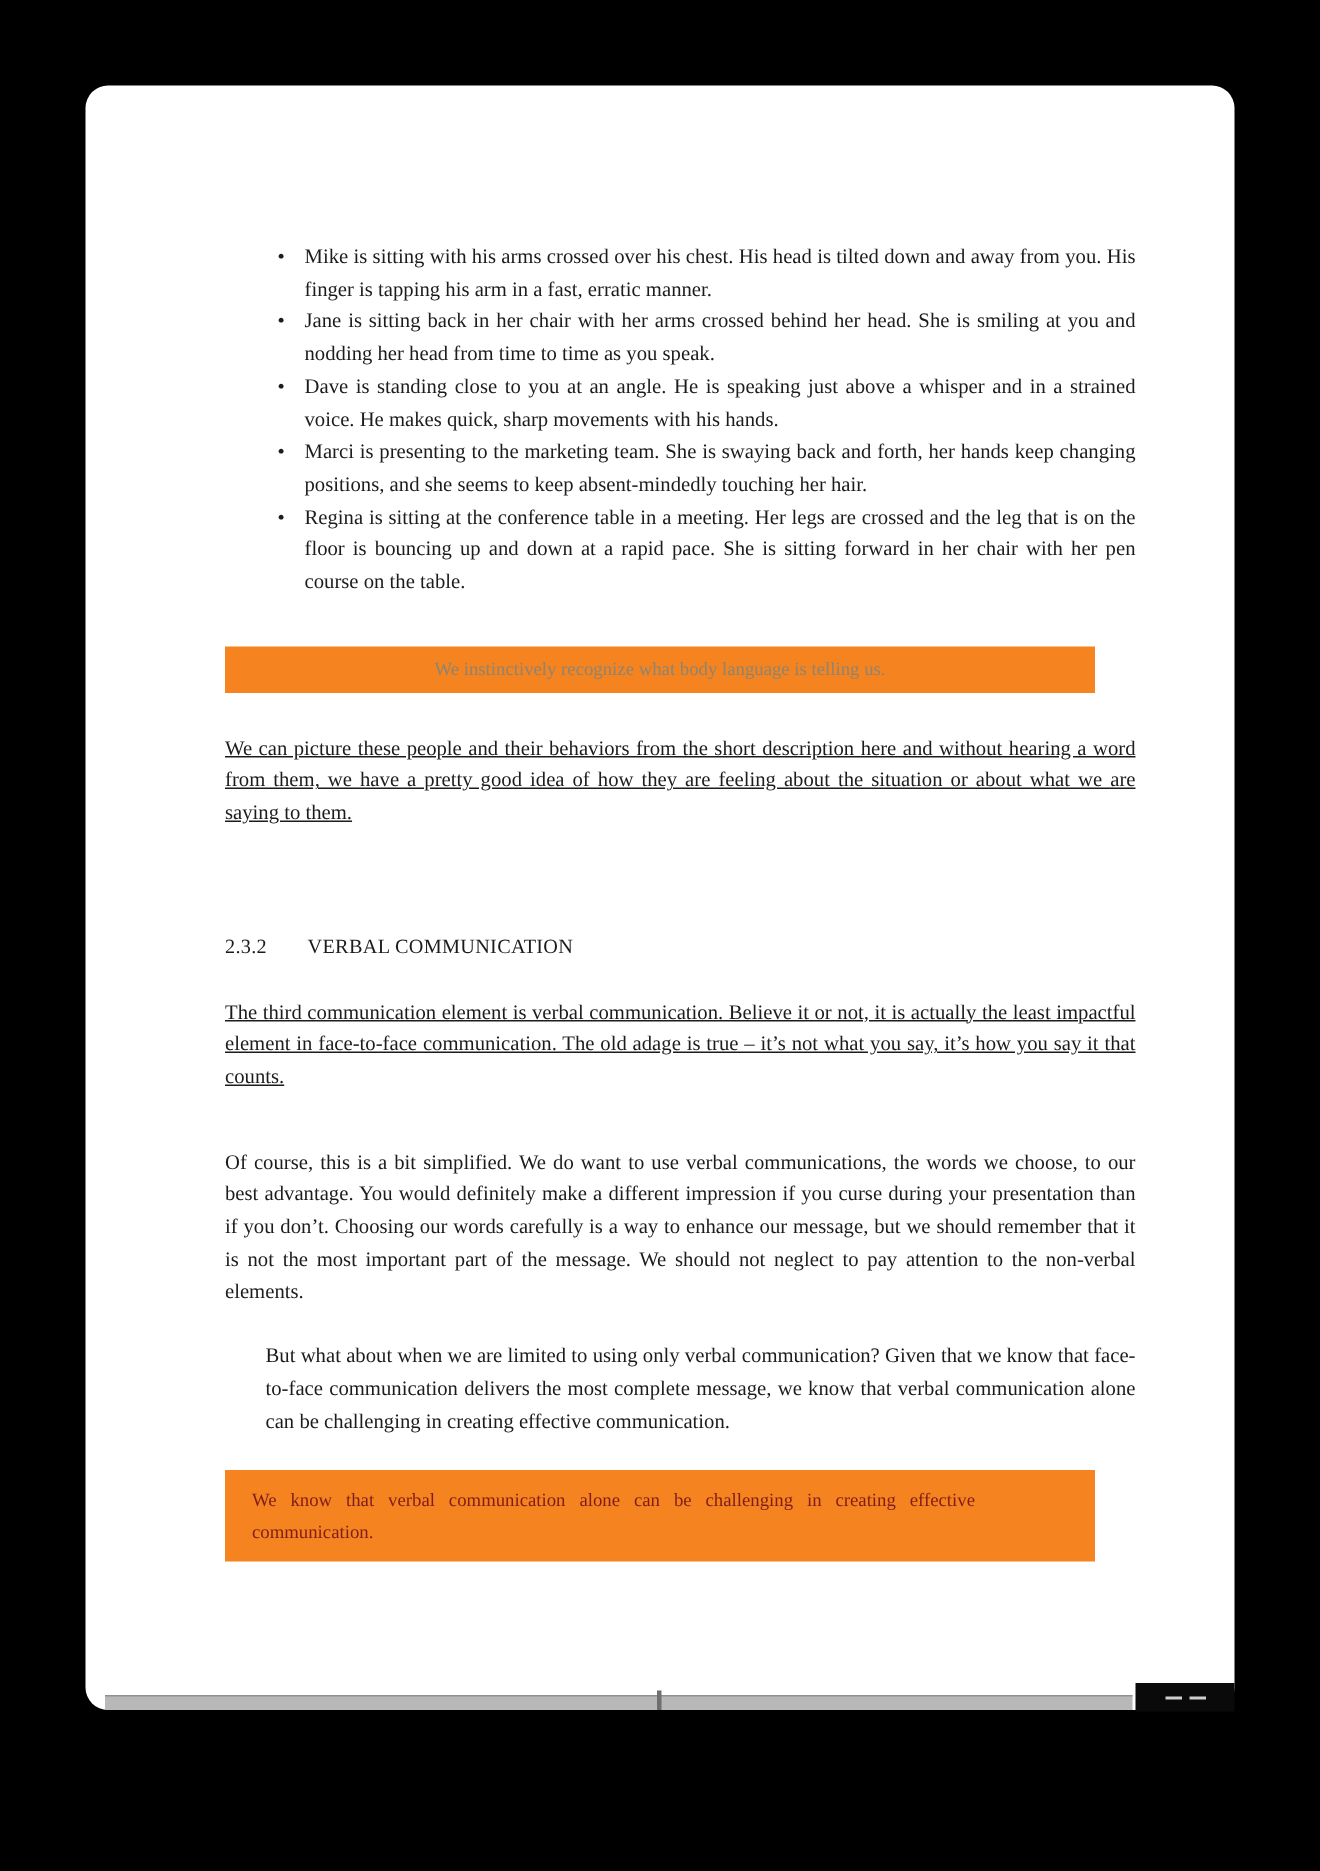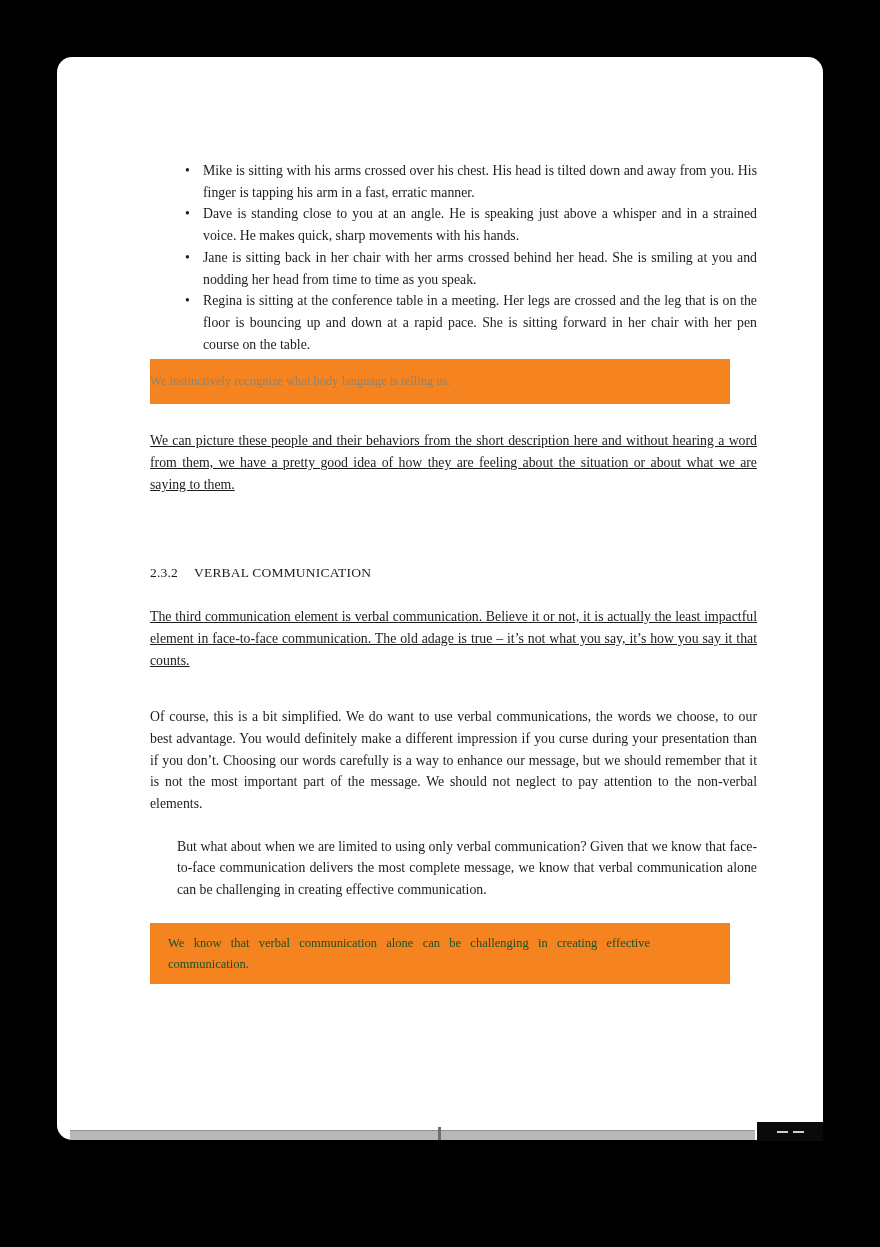--- a/index.html
+++ b/index.html
@@ -42,41 +42,41 @@
     position: absolute;
     left: 0; top: 0;
   }
   .callout {
     width: 580px;
     box-sizing: border-box;
     font-size: 12.5px;
     line-height: 21px;
   }
   .callout-top {
-    margin-top: 4px;
-    height: 45px;
+    margin-top: 32px;
+    height: 31px;
     display: flex;
     align-items: center;
-    justify-content: flex-start;
+    justify-content: center;
     text-align: center;
   }
   .callout-bottom {
     margin-top: 22px;
     height: 61px;
     padding: 10px 80px 0 18px;
     text-align: justify;
   }
   .para-picture { margin-top: 26px; text-decoration: underline; }
   .section-heading {
     margin: 67px 0 0 0;
     font-size: 13.5px;
     font-weight: normal;
     letter-spacing: 0.2px;
   }
-  .section-heading .sec-num { display: inline-block; margin-right: 16px; }
+  .section-heading .sec-num { display: inline-block; margin-right: 27px; }
   .para-third   { margin-top: 22px; text-decoration: underline; }
   .para-ofcourse{ margin-top: 35px; }
   .para-butwhat { margin-top: 21px; margin-left: 27px; }
 
   .scrollbar {
     position: absolute;
     left: 70px; top: 1130px;
     width: 685px; height: 9px;
     background: #b8b8b8;
     border-top: 1px solid #8f8f8f;
@@ -101,42 +101,43 @@
 </style>
 </head>
 <body>
 
 <div class="stage">
 
   <div class="page">
 
     <ul class="bullets">
       <li>Mike is sitting with his arms crossed over his chest. His head is tilted down and away from you. His finger is tapping his arm in a fast, erratic manner.</li>
+      <li>Jane is sitting back in her chair with her arms crossed behind her head. She is smiling at you and nodding her head from time to time as you speak.</li>
       <li>Dave is standing close to you at an angle. He is speaking just above a whisper and in a strained voice. He makes quick, sharp movements with his hands.</li>
-      <li>Jane is sitting back in her chair with her arms crossed behind her head. She is smiling at you and nodding her head from time to time as you speak.</li>
+      <li>Marci is presenting to the marketing team. She is swaying back and forth, her hands keep changing positions, and she seems to keep absent-mindedly touching her hair.</li>
       <li>Regina is sitting at the conference table in a meeting. Her legs are crossed and the leg that is on the floor is bouncing up and down at a rapid pace. She is sitting forward in her chair with her pen course on the table.</li>
     </ul>
 
     <div class="callout callout-top" style="background:#F5831F; color:#8B8573;">
       <span>We instinctively recognize what body language is telling us.</span>
     </div>
 
     <p class="para-picture">We can picture these people and their behaviors from the short description here and without hearing a word from them, we have a pretty good idea of how they are feeling about the situation or about what we are saying to them.</p>
 
     <h3 class="section-heading">
       <span class="sec-num">2.3.2</span><span>VERBAL COMMUNICATION</span>
     </h3>
 
     <p class="para-third">The third communication element is verbal communication. Believe it or not, it is actually the least impactful element in face-to-face communication. The old adage is true – it’s not what you say, it’s how you say it that counts.</p>
 
     <p class="para-ofcourse">Of course, this is a bit simplified. We do want to use verbal communications, the words we choose, to our best advantage. You would definitely make a different impression if you curse during your presentation than if you don’t. Choosing our words carefully is a way to enhance our message, but we should remember that it is not the most important part of the message. We should not neglect to pay attention to the non-verbal elements.</p>
 
     <p class="para-butwhat">But what about when we are limited to using only verbal communication? Given that we know that face-to-face communication delivers the most complete message, we know that verbal communication alone can be challenging in creating effective communication.</p>
 
-    <div class="callout callout-bottom" style="background:#F5831F; color:#14532d;">
+    <div class="callout callout-bottom" style="background:#F5831F; color:#7f1d1d;">
       <span>We know that verbal communication alone can be challenging in creating effective communication.</span>
     </div>
 
   </div>
 
   <div class="scrollbar">
     <div class="scroll-notch"></div>
   </div>
 
   <div class="corner-box">

